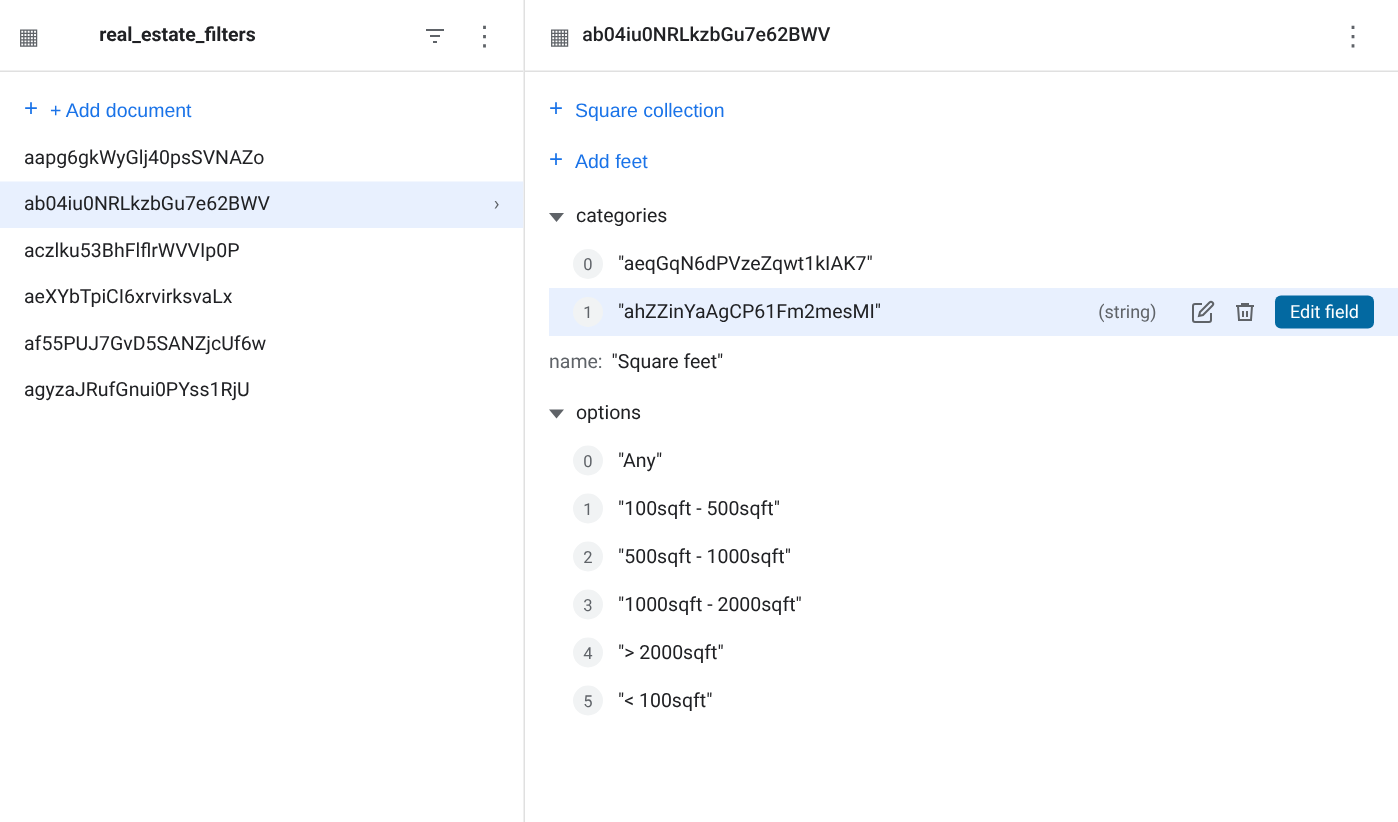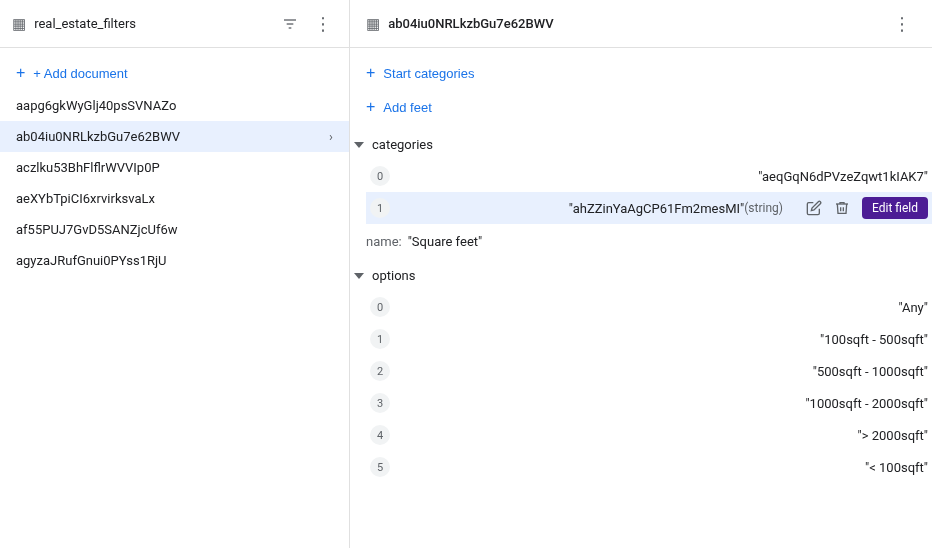--- a/index.html
+++ b/index.html
@@ -3,50 +3,50 @@
   <meta charset="utf-8">
   <style>
     * { box-sizing: border-box; margin: 0; padding: 0; }
     body { font-family: 'Roboto', Arial, sans-serif; font-size: 13px; color: #202124; background: #fff; display: flex; flex-direction: column; height: 548px; width: 932px; overflow: hidden; }
 
     .app-container { display: flex; flex: 1; overflow: hidden; }
 
     
     .left-panel { width: 350px; border-right: 1px solid #e0e0e0; display: flex; flex-direction: column; overflow: hidden; }
     .left-header { display: flex; align-items: center; padding: 0 12px; height: 48px; border-bottom: 1px solid #e0e0e0; gap: 8px; }
-    .left-header-title { font-size: 13px; font-weight: 400; flex: 1; }
+    .left-header-title { font-size: 13px; font-weight: 700; flex: 1; margin-left: 32px; }
     .icon-btn { background: none; border: none; cursor: pointer; padding: 4px; border-radius: 4px; display: flex; align-items: center; justify-content: center; color: #5f6368; }
     .left-body { flex: 1; overflow-y: auto; padding: 8px 0; }
     .add-document-btn { display: flex; align-items: center; gap: 8px; padding: 8px 16px; cursor: pointer; color: #1a73e8; font-size: 13px; font-weight: 500; background: none; border: none; width: 100%; text-align: left; }
     .doc-item { display: flex; align-items: flex-end; padding: 8px 16px; cursor: pointer; font-size: 13px; color: #202124; position: relative; }
     .doc-item.active { background: #e8f0fe; }
     .doc-item .chevron { margin-left: auto; color: #5f6368; }
 
     
     .right-panel { flex: 1; display: flex; flex-direction: column; overflow: hidden; }
     .right-header { display: flex; align-items: center; padding: 0 16px; height: 48px; border-bottom: 1px solid #e0e0e0; gap: 8px; }
     .right-header-title { font-size: 13px; font-weight: 500; flex: 1; }
     .right-body { flex: 1; overflow-y: auto; padding: 8px 0; }
     .start-collection-btn { display: flex; align-items: center; gap: 8px; padding: 8px 16px; cursor: pointer; color: #1a73e8; font-size: 13px; font-weight: 500; background: none; border: none; width: 100%; text-align: left; }
     .add-field-btn { display: flex; align-items: center; gap: 8px; padding: 8px 16px; cursor: pointer; color: #1a73e8; font-size: 13px; font-weight: 500; background: none; border: none; width: 100%; text-align: left; }
 
     .field-section { margin: 4px 0; }
-    .field-row { display: flex; align-items: center; padding: 4px 4px; font-size: 13px; min-height: 32px; text-align: right; }
+    .field-row { display: flex; align-items: center; padding: 4px 16px; font-size: 13px; min-height: 32px; }
     .field-row.highlighted { background: #e8f0fe; }
 
     .expand-icon { color: #5f6368; margin-right: 8px; font-size: 12px; cursor: pointer; }
     .field-key { color: #202124; }
     .field-index { display: inline-flex; align-items: center; justify-content: center; width: 20px; height: 20px; background: #f1f3f4; border-radius: 50%; font-size: 11px; color: #5f6368; margin-right: 10px; flex-shrink: 0; }
     .field-value { color: #202124; flex: 1; }
     .field-type { color: #5f6368; margin-left: auto; margin-right: 19px; font-size: 12px; }
     .field-actions { display: flex; gap: 4px; visibility: hidden; align-items: center; }
     .field-actions.always-visible { visibility: visible; }
     .field-icon-btn { background: none; border: none; cursor: pointer; padding: 4px; border-radius: 4px; color: #5f6368; display: flex; align-items: center; }
 
-    .edit-field-badge { background: #4c1d95; color: #fff; font-size: 12px; padding: 4px 10px; border-radius: 4px; margin-left: 8px; cursor: pointer; white-space: nowrap; }
+    .edit-field-badge { background: #0369a1; color: #fff; font-size: 12px; padding: 4px 10px; border-radius: 4px; margin-left: 8px; cursor: pointer; white-space: nowrap; }
 
     .id-row { display: flex; align-items: center; padding: 6px 16px; font-size: 13px; }
     .id-key { color: #5f6368; margin-right: 6px; }
     .id-value { color: #202124; }
     .name-row { display: flex; align-items: flex-end; padding: 6px 16px; font-size: 13px; }
     .name-key { color: #5f6368; margin-right: 6px; }
     .name-value { color: #202124; }
 
     .nested-items { padding-left: 16px; }
 
@@ -109,21 +109,21 @@
       <span style="color:#5f6368; font-size:15px;">▦</span>
       <span class="right-header-title">ab04iu0NRLkzbGu7e62BWV</span>
       <button class="icon-btn" title="More options">
         <span style="font-size:18px; line-height:1; letter-spacing:1px; color:#5f6368;">⋮</span>
       </button>
     </div>
     <div class="right-body">
 
       <button class="start-collection-btn">
         <span style="font-size:16px; font-weight:300; color:#1a73e8;">+</span>
-        <span style="color:#1a73e8;">Start categories</span>
+        <span style="color:#1a73e8;">Square collection</span>
       </button>
 
       <button class="add-field-btn">
         <span style="font-size:16px; font-weight:300; color:#1a73e8;">+</span>
         <span style="color:#1a73e8;">Add feet</span>
       </button>
 
       <div class="field-section">
         <div class="field-row">
           <span class="expand-icon">

